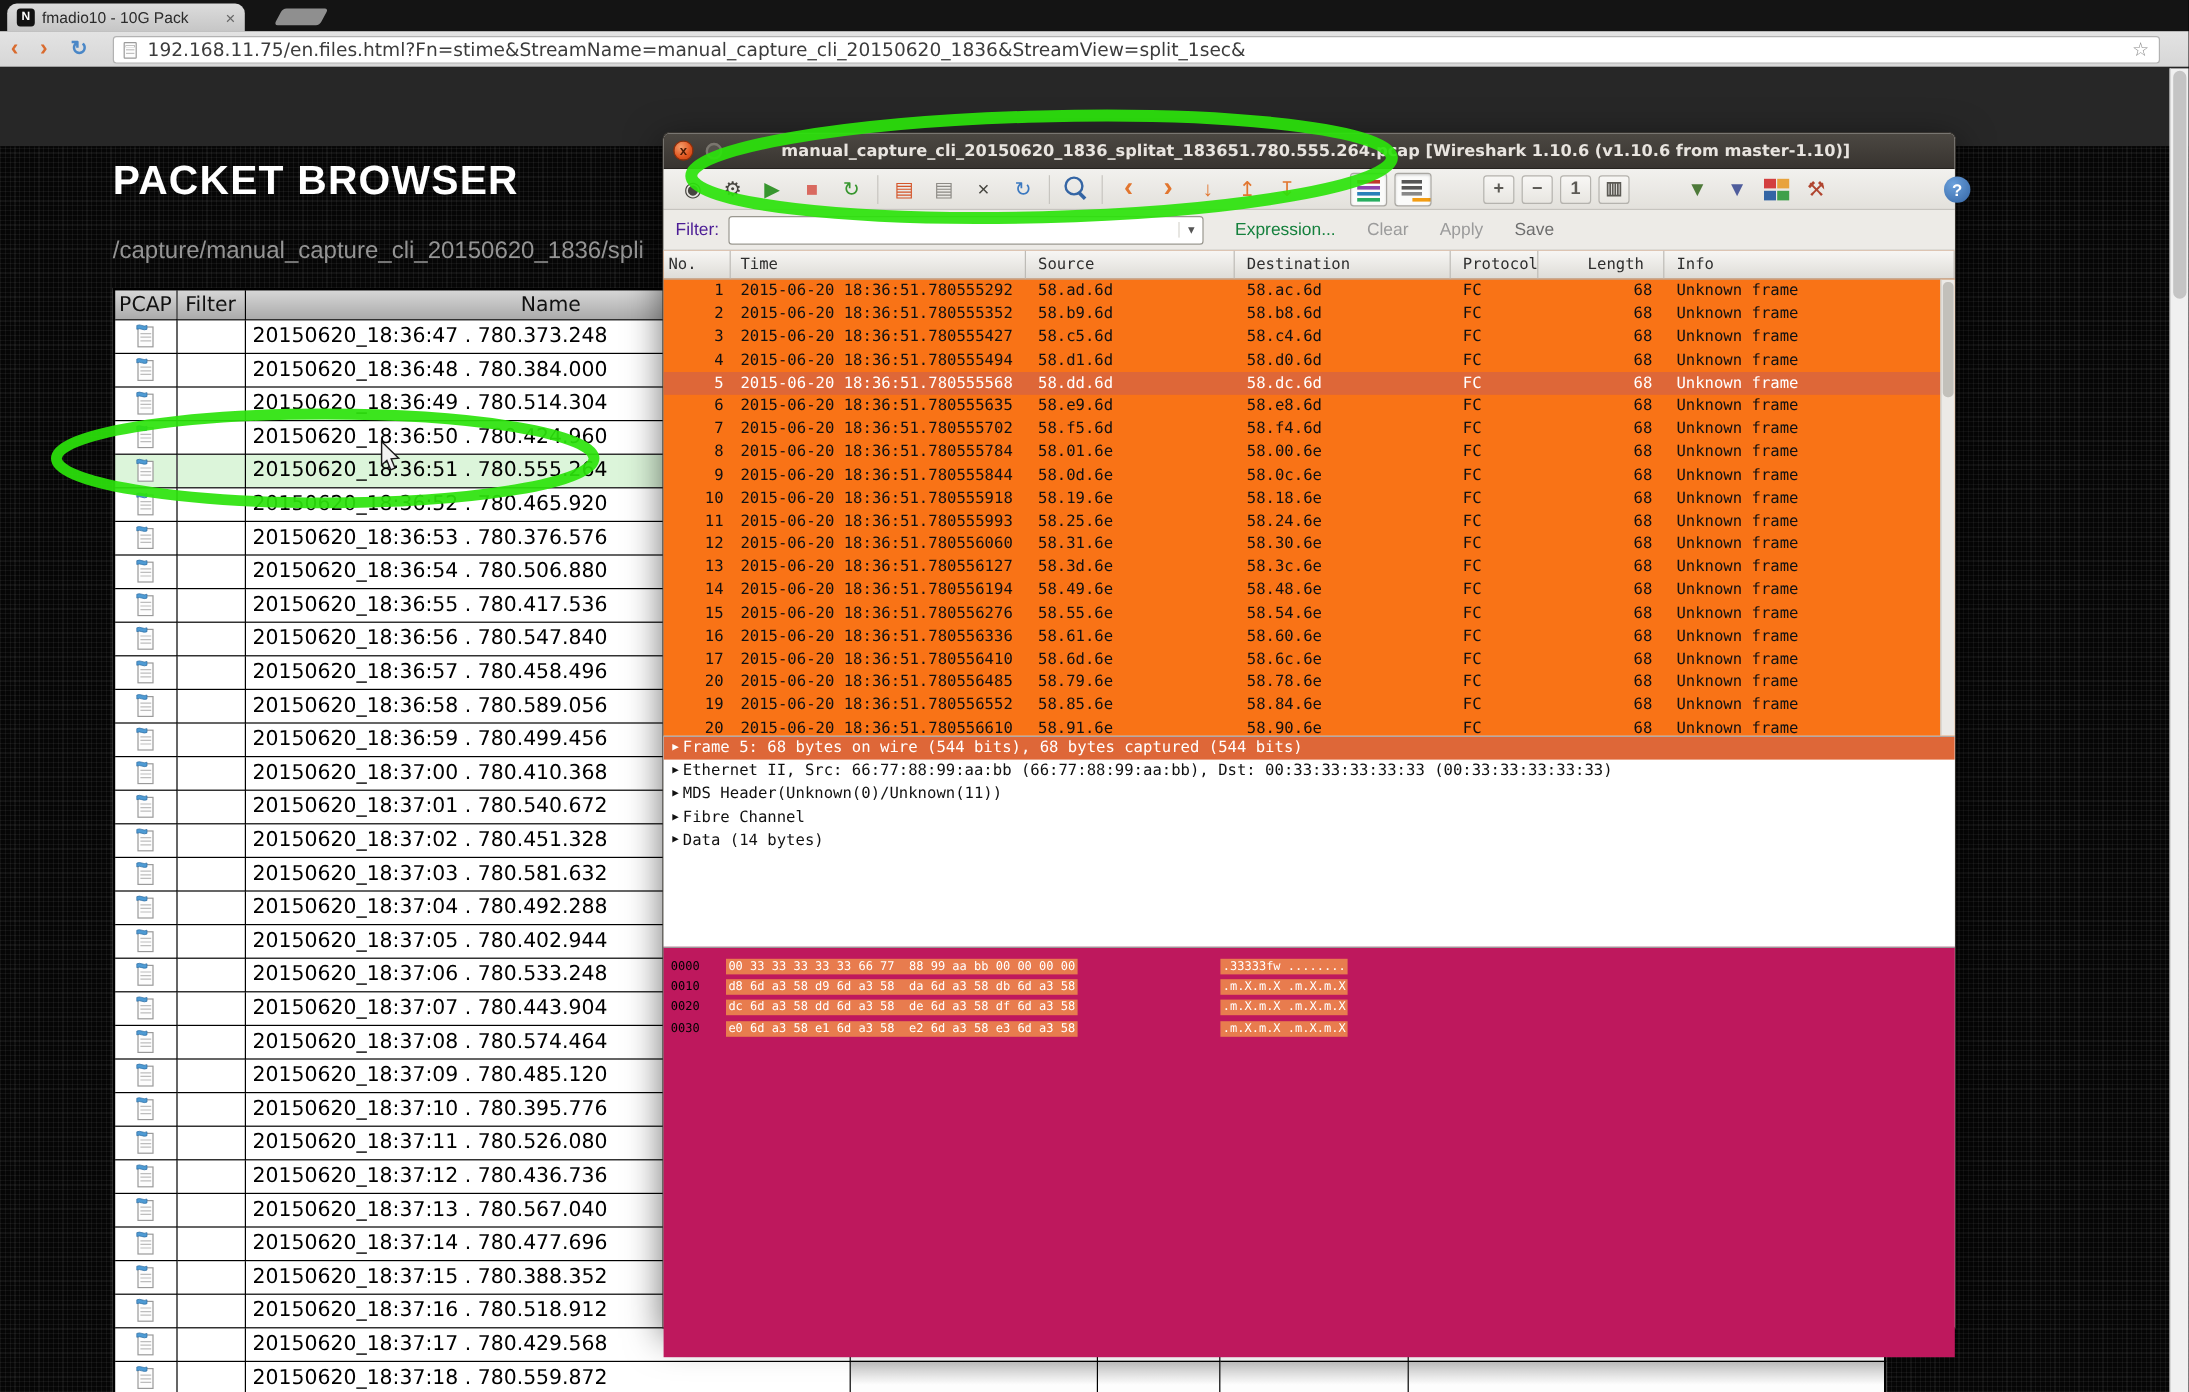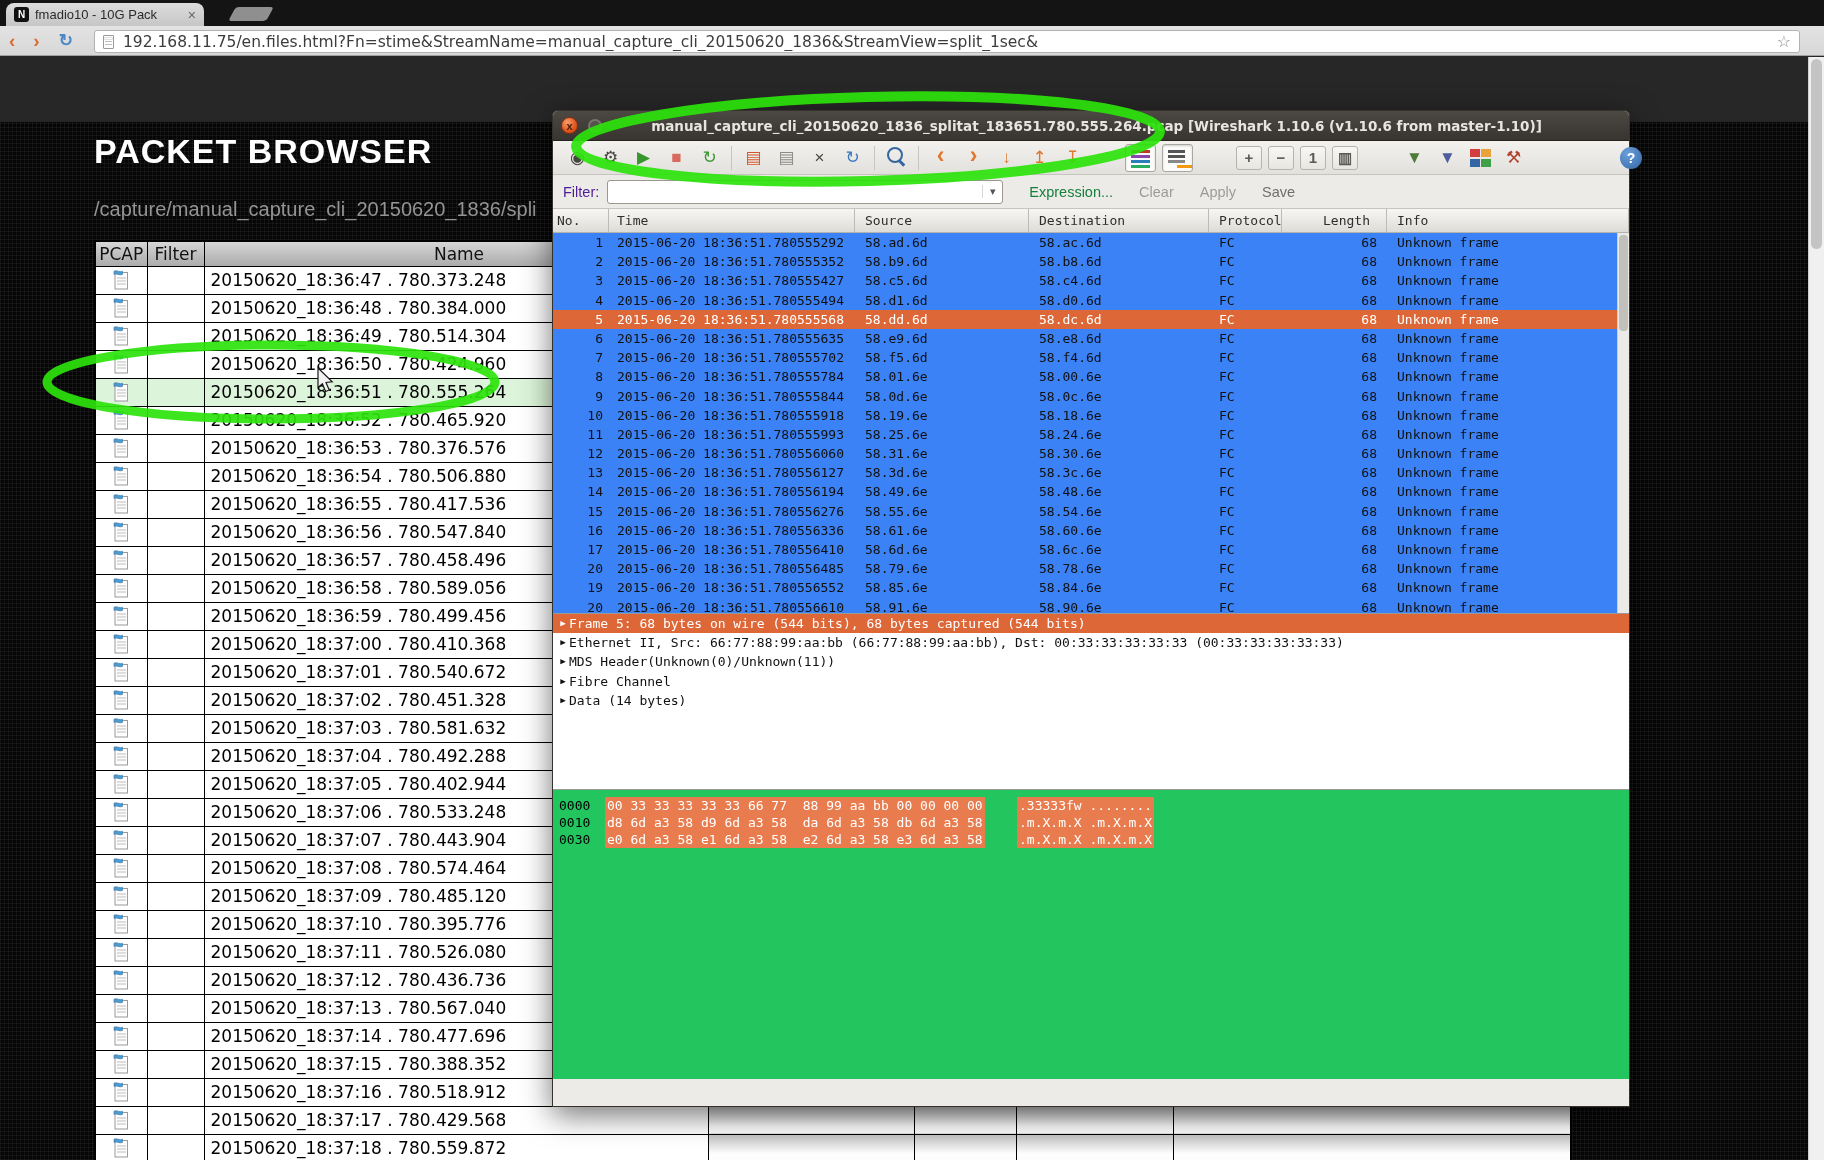--- a/index.html
+++ b/index.html
@@ -119,21 +119,21 @@
   #filter-input-wrap{width:396px;height:24px;background:#fff;border:1px solid #9a9890;border-radius:3px;
       display:flex;align-items:center;}
   #filter-input{flex:1;border:none;outline:none;height:20px;font-size:13px;padding:0 4px;background:transparent;}
   #filter-caret{width:20px;text-align:center;color:#555;font-size:11px;border-left:1px solid #d8d6d0;}
   .filter-act{margin-left:26px;cursor:default;}
   #f-expression{color:#15803d;}
   #f-clear{color:#9b9b9b;}
   #f-apply{color:#9b9b9b;}
   #f-save{color:#6e6e6e;}
 
-  #ws-list{flex:0 0 auto;height:404px;display:flex;flex-direction:column;background:#3b82f6;position:relative;}
+  #ws-list{flex:0 0 auto;height:404px;display:flex;flex-direction:column;background:#f97316;position:relative;}
   #plist-header{height:24px;display:flex;background:linear-gradient(#f7f6f4,#dedcd7);
       border-bottom:1px solid #b5b3ae;flex:0 0 auto;font-family:"DejaVu Sans Mono",monospace;font-size:13px;color:#2e2e2e;}
   .phc{border-right:1px solid #bdbbb6;display:flex;align-items:center;overflow:hidden;white-space:pre;}
   #plist-body{height:380px;overflow:hidden;font-family:"DejaVu Sans Mono",monospace;font-size:13px;color:#111;}
   .prow{display:flex;height:19.2px;line-height:19.2px;white-space:pre;}
   .prow.sel{background:#de6738;color:#fff;}
   .pc{flex:0 0 auto;overflow:hidden;white-space:pre;}
   .c-no{width:56px;text-align:right;padding-right:6px;}
   .c-time{width:246px;padding-left:8px;}
   .c-src{width:174px;padding-left:10px;}
@@ -144,22 +144,22 @@
   .phc.c-no{text-align:left;padding-left:4px;}
   #plist-scroll{position:absolute;right:0;top:24px;width:12px;height:380px;background:#eceae6;border-left:1px solid #cfcdc7;}
   #plist-scroll .thumb{position:absolute;left:1px;top:2px;width:9px;height:96px;background:#c2c0ba;border-radius:4px;}
 
   #ws-details{flex:0 0 auto;height:176px;background:#fff;border-top:1px solid #999;overflow:hidden;
       font-family:"DejaVu Sans Mono",monospace;font-size:13px;color:#111;}
   .detail-row{height:19.2px;line-height:19.2px;display:flex;align-items:center;white-space:pre;}
   .detail-row .tri{font-size:9px;width:12px;text-align:center;flex:0 0 auto;margin-left:4px;}
   .detail-row.sel{background:#de6738;color:#fff;}
 
-  #ws-hex{flex:0 0 auto;height:290px;background:#22c55e;border-top:1px solid #999;overflow:hidden;
-      font-family:"DejaVu Sans Mono",monospace;font-size:13px;color:#111;padding-top:7px;}
+  #ws-hex{flex:0 0 auto;height:342px;background:#be185d;border-top:1px solid #999;overflow:hidden;
+      font-family:"DejaVu Sans Mono",monospace;font-size:10px;color:#111;padding-top:7px;}
   .hex-row{height:17.2px;line-height:17.2px;white-space:pre;padding-left:6px;}
   .hex-off{display:inline-block;width:46px;color:#000;}
   .hex-field{display:inline-block;width:388px;white-space:pre;}
   .hexhl{background:#e87c4e;color:#fff;padding:1px 2px;}
   .ascii-field{display:inline-block;margin-left:24px;white-space:pre;}
 
   #ws-status{flex:1;background:#edebe7;border-top:1px solid #c6c4bf;display:flex;align-items:center;
       font-size:13px;color:#2e2e2e;font-family:"DejaVu Sans",sans-serif;}
   .stat-dot{width:13px;height:15px;border-radius:50%;background:radial-gradient(circle at 35% 30%,#f26d5f,#c0170b);
       border:1px solid #7d0f06;margin-left:8px;flex:0 0 auto;}
@@ -920,20 +920,21 @@
     <div id="ws-details">
         <div class="detail-row sel"><span class="tri">▶</span><span>Frame 5: 68 bytes on wire (544 bits), 68 bytes captured (544 bits)</span></div>
         <div class="detail-row"><span class="tri">▶</span><span>Ethernet II, Src: 66:77:88:99:aa:bb (66:77:88:99:aa:bb), Dst: 00:33:33:33:33:33 (00:33:33:33:33:33)</span></div>
         <div class="detail-row"><span class="tri">▶</span><span>MDS Header(Unknown(0)/Unknown(11))</span></div>
         <div class="detail-row"><span class="tri">▶</span><span>Fibre Channel</span></div>
         <div class="detail-row"><span class="tri">▶</span><span>Data (14 bytes)</span></div>
       </div>
     <div id="ws-hex">
         <div class="hex-row"><span class="hex-off">0000</span><span class="hex-field"><span class="hexhl">00 33 33 33 33 33 66 77  88 99 aa bb 00 00 00 00</span></span><span class="ascii-field"><span class="hexhl">.33333fw ........</span></span></div>
         <div class="hex-row"><span class="hex-off">0010</span><span class="hex-field"><span class="hexhl">d8 6d a3 58 d9 6d a3 58  da 6d a3 58 db 6d a3 58</span></span><span class="ascii-field"><span class="hexhl">.m.X.m.X .m.X.m.X</span></span></div>
+        <div class="hex-row"><span class="hex-off">0020</span><span class="hex-field"><span class="hexhl">dc 6d a3 58 dd 6d a3 58  de 6d a3 58 df 6d a3 58</span></span><span class="ascii-field"><span class="hexhl">.m.X.m.X .m.X.m.X</span></span></div>
         <div class="hex-row"><span class="hex-off">0030</span><span class="hex-field"><span class="hexhl">e0 6d a3 58 e1 6d a3 58  e2 6d a3 58 e3 6d a3 58</span></span><span class="ascii-field"><span class="hexhl">.m.X.m.X .m.X.m.X</span></span></div>
       </div>
   </div>
 
   <svg id="annotations">
     <ellipse cx="271" cy="382" rx="224" ry="37" fill="none" stroke="#2be30b" stroke-width="9" stroke-linecap="round" opacity="0.92"></ellipse>
     <ellipse cx="868" cy="139" rx="292" ry="42" fill="none" stroke="#2be30b" stroke-width="10" opacity="0.92" transform="rotate(-1.5 868 139)"></ellipse>
     <path d="M318 368 l0 19.5 l4.4 -3.8 l3.2 7.8 l3.6 -1.5 l-3.2 -7.6 l6.2 -0.6 Z" fill="#f2f2f2" stroke="#1a1a1a" stroke-width="1.2"></path>
   </svg>
 

